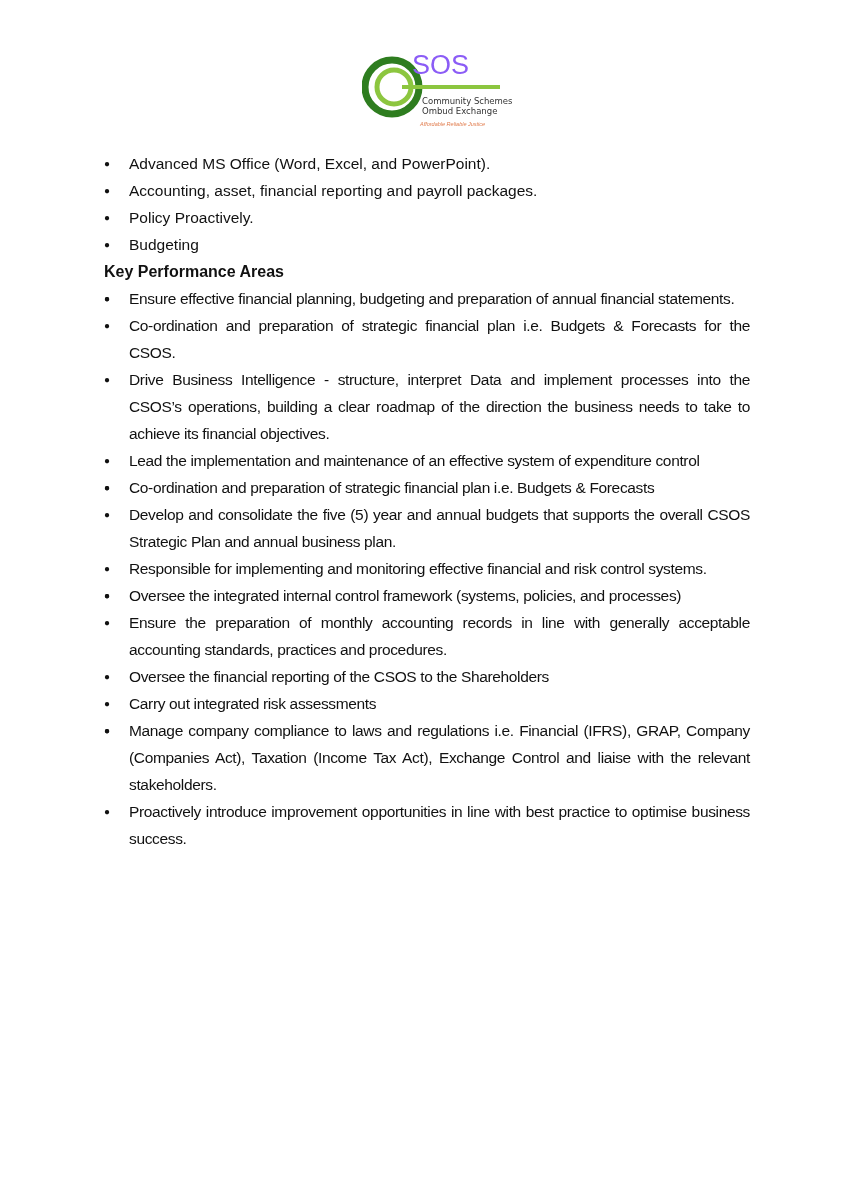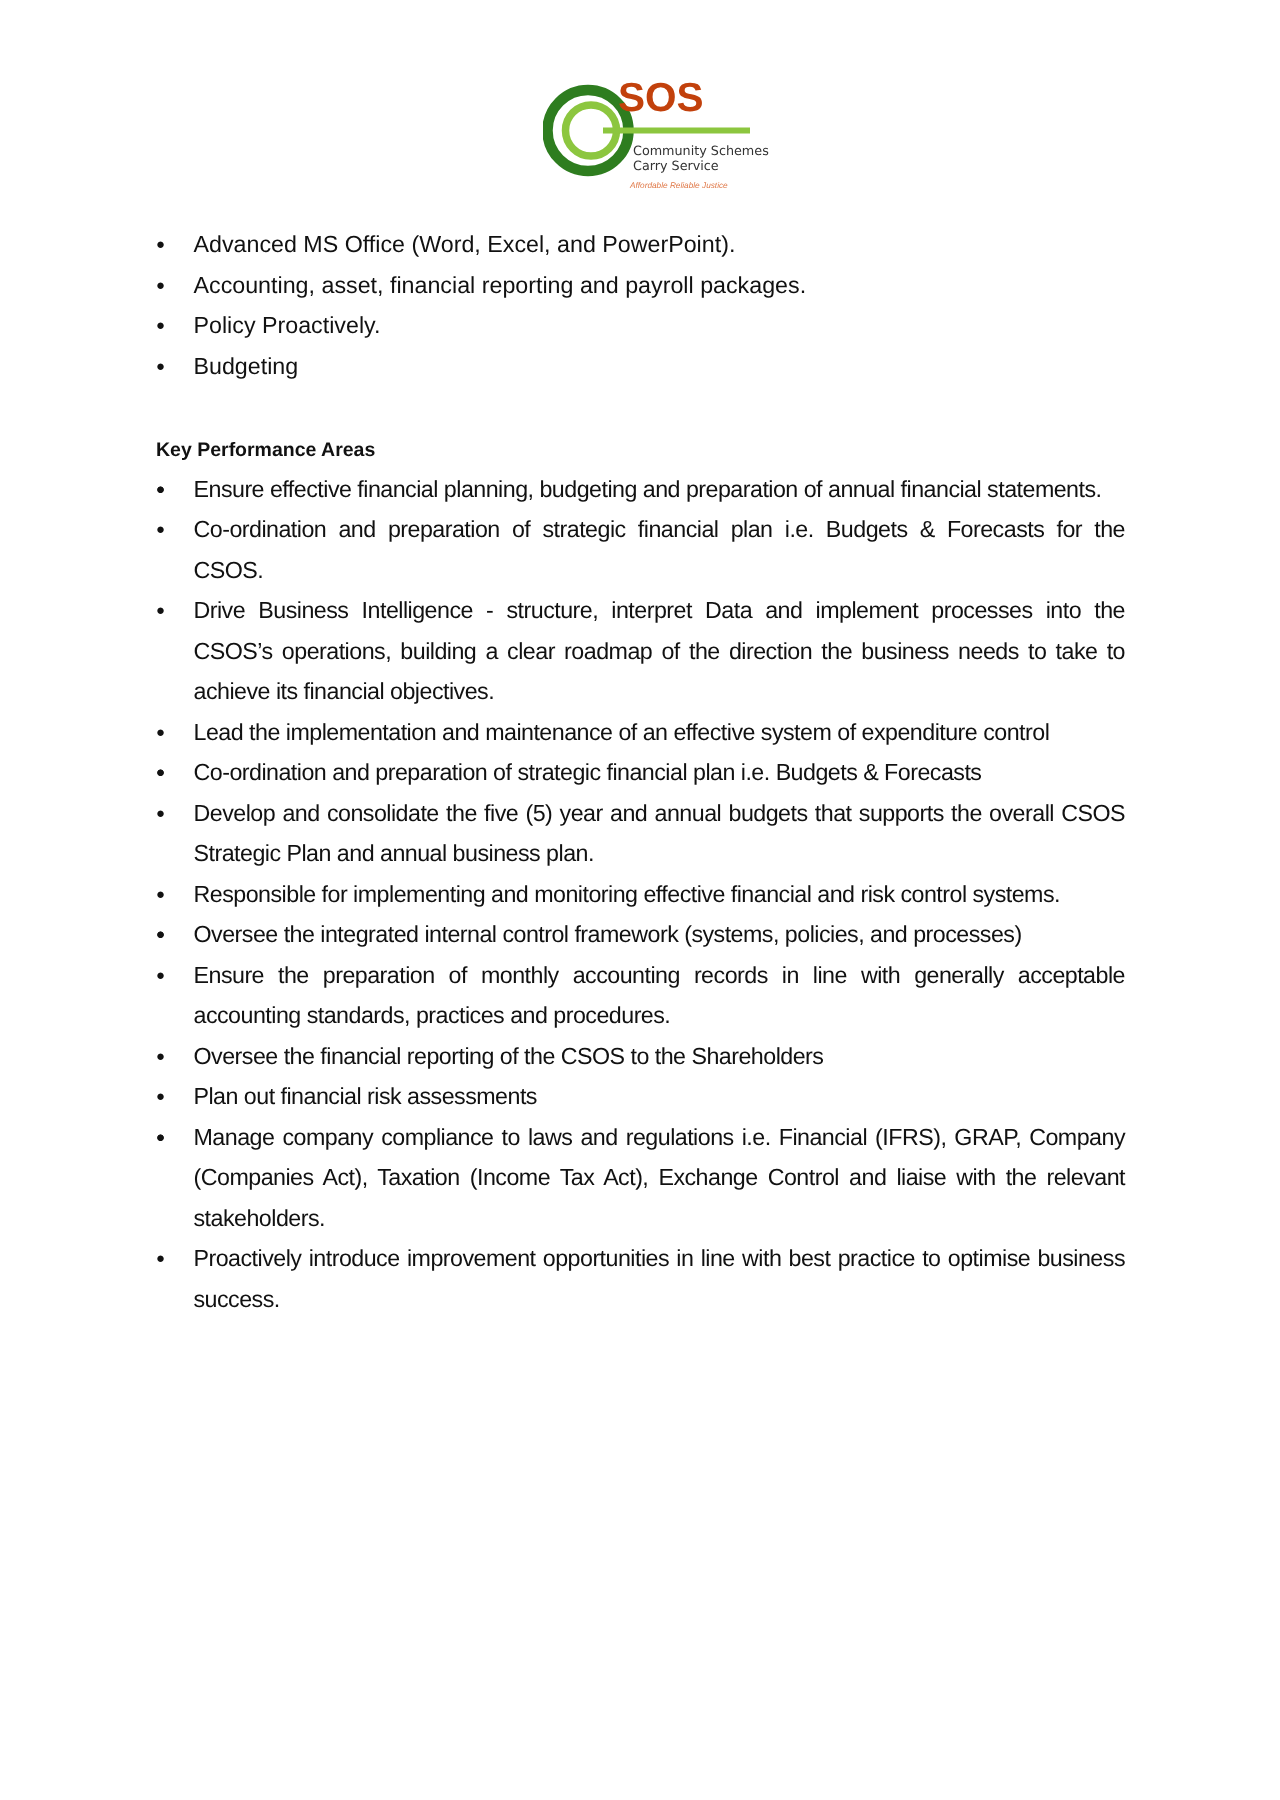--- a/index.html
+++ b/index.html
@@ -1,46 +1,46 @@
 <!DOCTYPE html>
 <html><head>
   <meta charset="utf-8">
   <style>
     html, body { margin: 0; padding: 0; background: #ffffff; }
     body { width: 853px; height: 1200px; position: relative; overflow: hidden; font-family: "Liberation Sans", sans-serif; color: #111; }
     .logo { position: absolute; left: 362px; top: 52px; width: 150px; height: 80px; }
     .logo-svg { position: absolute; left: 0; top: 0; }
-    .logo-sos { position: absolute; left: 50px; top: -2px; font-family: "Liberation Sans", sans-serif; font-weight: bold; font-size: 27px; color: #c2410c; letter-spacing: 0px; }
+    .logo-sos { position: absolute; left: 50px; top: -2px; font-family: "Liberation Sans", sans-serif; font-weight: normal; font-size: 27px; color: #8b5cf6; letter-spacing: 0px; }
     .logo-line1, .logo-line2 { position: absolute; left: 60px; font-size: 8.5px; color: #333; font-family: "DejaVu Sans", sans-serif; white-space: nowrap; text-align: right; }
     .logo-line1 { top: 44px; }
     .logo-line2 { top: 54px; }
     .logo-tag { position: absolute; left: 58px; top: 69px; font-size: 5.5px; color: #e07a4a; font-style: italic; white-space: nowrap; }
 
     .content { position: absolute; left: 104px; top: 150px; width: 646px; font-size: 15.5px; line-height: 27px; }
     ul { list-style: none; margin: 0; padding: 0; }
     li { position: relative; padding-left: 25px; text-align: justify; }
     li .bullet { position: absolute; left: 0px; top: 0; font-size: 10px; }
     .group1 li { padding-left: 25px; }
-    .heading { font-weight: bold; margin-top: 28px; margin-bottom: 0; font-size: 13px; }
+    .heading { font-weight: bold; margin-bottom: 0; font-size: 16px; }
     .kpa { font-family: "Liberation Sans", sans-serif; letter-spacing: -0.35px; }
     .kpa li { text-align: justify; text-align-last: left; }
   </style>
 </head>
 <body>
 
 <div class="logo">
   <svg class="logo-svg" width="150" height="70" viewBox="0 0 150 70">
     <circle cx="30" cy="35" r="27" fill="none" stroke="#2e7d1f" stroke-width="7"></circle>
     <circle cx="32" cy="35" r="17" fill="none" stroke="#8cc63f" stroke-width="5"></circle>
     <rect x="40" y="33" width="98" height="4" fill="#8cc63f"></rect>
     <rect x="2" y="20" width="10" height="0" fill="#fff"></rect>
   </svg>
   <div class="logo-sos">SOS</div>
   <div class="logo-line1">Community Schemes</div>
-  <div class="logo-line2">Carry Service</div>
+  <div class="logo-line2">Ombud Exchange</div>
   <div class="logo-tag">Affordable Reliable Justice</div>
 </div>
 
 <div class="content">
   <ul class="group1">
     <li><span class="bullet">●</span><span>Advanced MS Office (Word, Excel, and PowerPoint).</span></li>
     <li><span class="bullet">●</span><span>Accounting, asset, financial reporting and payroll packages.</span></li>
     <li><span class="bullet">●</span><span>Policy Proactively.</span></li>
     <li><span class="bullet">●</span><span>Budgeting</span></li>
   </ul>
@@ -54,18 +54,18 @@
     <li><span class="bullet">●</span><span>Drive Business Intelligence - structure, interpret Data and implement processes into the CSOS’s operations, building a clear roadmap of the direction the business needs to take to achieve its financial objectives.</span></li>
     <li><span class="bullet">●</span><span>Lead the implementation and maintenance of an effective system of expenditure control</span></li>
     <li><span class="bullet">●</span></li>
     <li><span class="bullet">●</span><span>Co-ordination and preparation of strategic financial plan i.e. Budgets &amp; Forecasts</span></li>
     <li><span class="bullet">●</span><span>Develop and consolidate the five (5) year and annual budgets that supports the overall CSOS Strategic Plan and annual business plan.</span></li>
     <li><span class="bullet">●</span><span>Responsible for implementing and monitoring effective financial and risk control systems.</span></li>
     <li><span class="bullet">●</span></li>
     <li><span class="bullet">●</span><span>Oversee the integrated internal control framework (systems, policies, and processes)</span></li>
     <li><span class="bullet">●</span><span>Ensure the preparation of monthly accounting records in line with generally acceptable accounting standards, practices and procedures.</span></li>
     <li><span class="bullet">●</span><span>Oversee the financial reporting of the CSOS to the Shareholders</span></li>
-    <li><span class="bullet">●</span><span>Plan out financial risk assessments</span></li>
+    <li><span class="bullet">●</span><span>Carry out integrated risk assessments</span></li>
     <li><span class="bullet">●</span></li>
     <li><span class="bullet">●</span><span>Manage company compliance to laws and regulations i.e. Financial (IFRS), GRAP, Company (Companies Act), Taxation (Income Tax Act), Exchange Control and liaise with the relevant stakeholders.</span></li>
     <li><span class="bullet">●</span><span>Proactively introduce improvement opportunities in line with best practice to optimise business success.</span></li>
   </ul>
 </div>
 
 </body></html>

